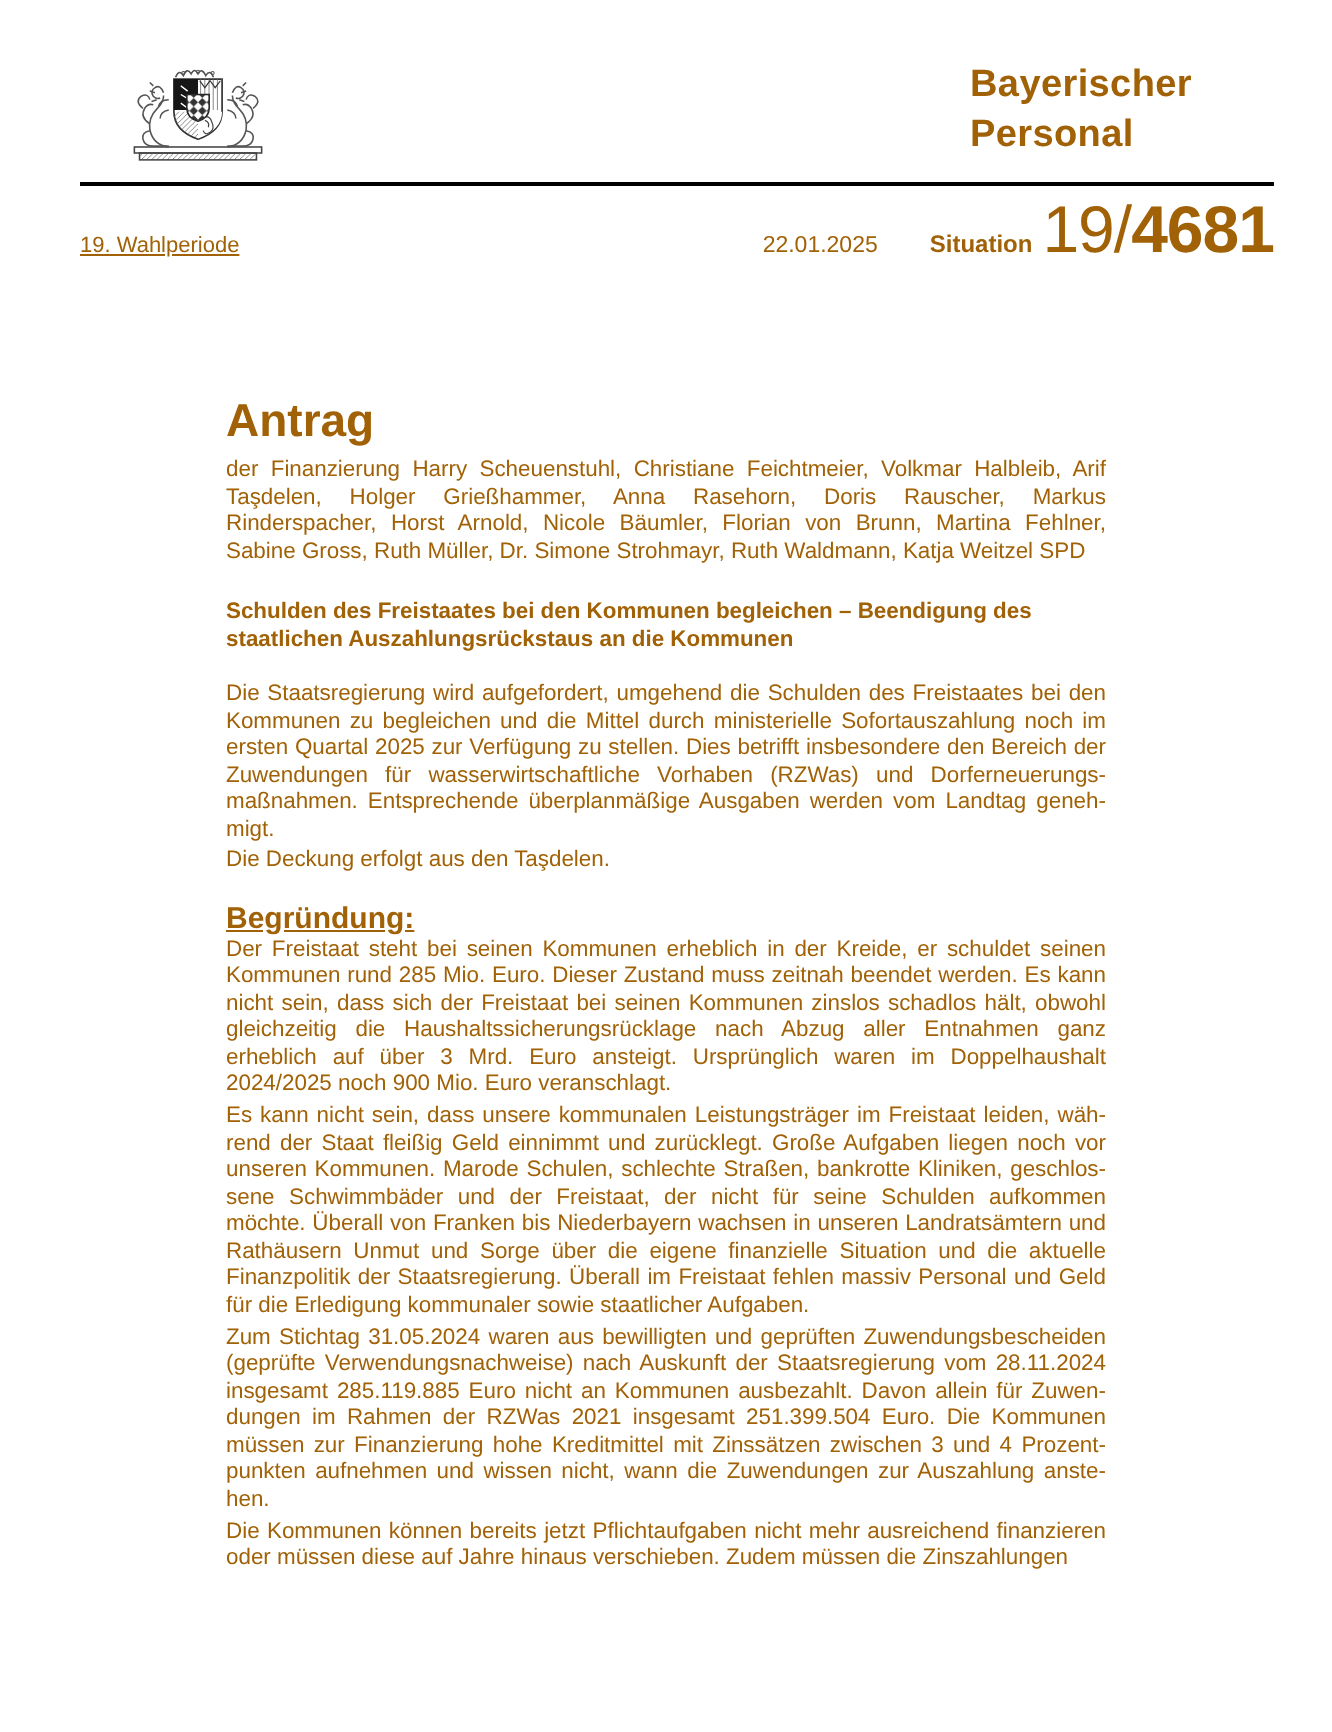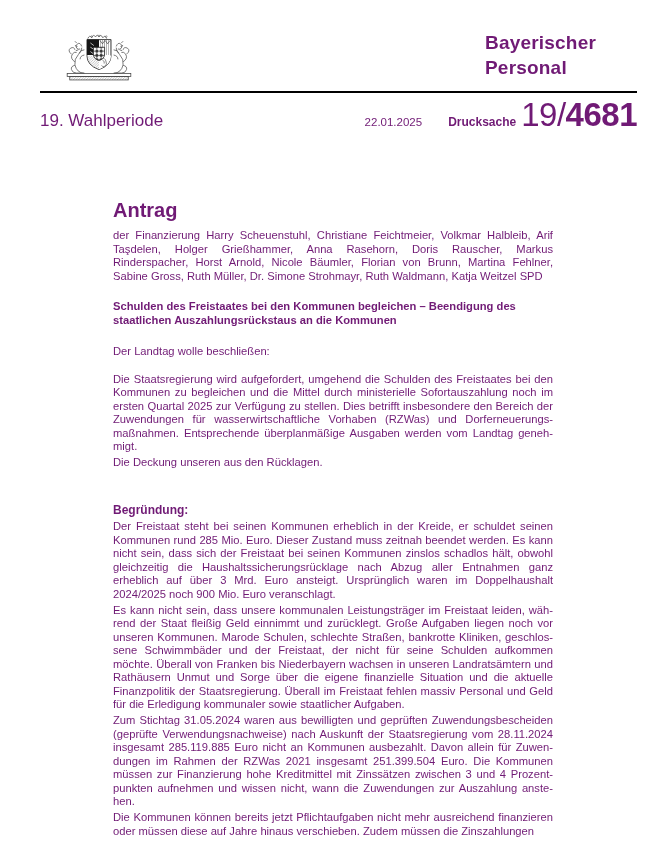--- a/index.html
+++ b/index.html
@@ -1,21 +1,21 @@
 <!DOCTYPE html>
 <html lang="de"><head>
 <meta charset="utf-8">
 <style>
   html, body { margin: 0; padding: 0; background: #ffffff; }
   .page {
     position: relative;
     width: 666px;
     height: 866px;
     background: #ffffff;
-    color: #701a75;
+    color: #a16207;
     font-family: "Liberation Sans", sans-serif;
     overflow: hidden;
   }
 
   
   .coat {
     position: absolute;
     left: 56px; top: 27px;
     width: 86px; height: 56px;
   }
@@ -34,53 +34,54 @@
     width: 597px; height: 2px;
     background: #000;
   }
   .header-row {
     position: absolute;
     left: 40px; top: 96px;
     width: 597px;
     display: flex;
     align-items: baseline;
   }
-  .wahlperiode { font-size: 17px; }
+  .wahlperiode { font-size: 11px; text-decoration: underline; }
   .hdr-date { margin-left: auto; font-size: 11.5px; }
   .drucksache-label { margin-left: 26px; font-size: 12px; font-weight: 700; }
   .drucksache-number { margin-left: 5px; font-size: 33px; font-weight: 400; letter-spacing: -0.5px; }
   .drucksache-number b { font-weight: 700; }
 
   
   .doc-body {
     position: absolute;
     left: 113px; top: 197px;
     width: 440px;
     font-size: 11.2px;
     line-height: 13.5px;
   }
   .doc-body p { margin: 0; }
   h1.doc-type {
     margin: 0;
-    font-size: 20px;
+    font-size: 23px;
     line-height: 26px;
     font-weight: 700;
   }
   .authors { margin-top: 6px !important; text-align: justify; }
   .authors b { font-weight: 400; }
   .subject { margin-top: 17px !important; font-weight: 700; }
   .resolution-intro { margin-top: 18px !important; }
   .para-justify { text-align: justify; }
   .res-p0 { margin-top: 14px !important; }
   .res-p1 { margin-top: 2px !important; }
   h2.begruendung {
-    margin: 35px 0 0 0;
-    font-size: 12px;
+    margin: 15px 0 0 0;
+    font-size: 15px;
     line-height: 13.5px;
     font-weight: 700;
+    text-decoration: underline;
   }
   .bg-p { margin-top: 2.5px !important; }
 
   
   .coat svg { display: block; width: 100%; height: 100%; }
 </style>
 </head>
 <body>
 
 <div class="page">
@@ -144,36 +145,35 @@
   <div class="org-title">
     <span>Bayerischer</span>
     <span>Personal</span>
   </div>
 
   <div class="header-rule"></div>
 
   <div class="header-row">
     <span class="wahlperiode">19. Wahlperiode</span>
     <span class="hdr-date">22.01.2025</span>
-    <span class="drucksache-label">Drucksache</span>
+    <span class="drucksache-label">Situation</span>
     <span class="drucksache-number"><span>19/</span><b>4681</b></span>
   </div>
 
   <div class="doc-body">
 
     <h1 class="doc-type">Antrag</h1>
 
     <p class="authors"><span>der Finanzierung </span><b>Harry Scheuenstuhl, Christiane Feichtmeier, Volkmar Halbleib, Arif Taşdelen, Holger Grießhammer, Anna Rasehorn, Doris Rauscher, Markus Rinderspacher, Horst Arnold, Nicole Bäumler, Florian von Brunn, Martina Fehlner, Sabine Gross, Ruth Müller, Dr. Simone Strohmayr, Ruth Waldmann, Katja Weitzel SPD</b></p>
 
     <p class="subject">Schulden des Freistaates bei den Kommunen begleichen – Beendigung des staatlichen Auszahlungsrückstaus an die Kommunen</p>
 
-    <p class="resolution-intro">Der Landtag wolle beschließen:</p>
 
     <p class="para-justify res-p0">Die Staatsregierung wird aufgefordert, umgehend die Schulden des Freistaates bei den Kommunen zu begleichen und die Mittel durch ministerielle Sofortauszahlung noch im ersten Quartal 2025 zur Verfügung zu stellen. Dies betrifft insbesondere den Bereich der Zuwendungen für wasserwirtschaftliche Vorhaben (RZWas) und Dorferneuerungs­maßnahmen. Entsprechende überplanmäßige Ausgaben werden vom Landtag geneh­migt.</p>
-    <p class="para-justify res-p1">Die Deckung unseren aus den Rücklagen.</p>
+    <p class="para-justify res-p1">Die Deckung erfolgt aus den Taşdelen.</p>
 
     <h2 class="begruendung">Begründung:</h2>
 
     <p class="para-justify bg-p">Der Freistaat steht bei seinen Kommunen erheblich in der Kreide, er schuldet seinen Kommunen rund 285 Mio. Euro. Dieser Zustand muss zeitnah beendet werden. Es kann nicht sein, dass sich der Freistaat bei seinen Kommunen zinslos schadlos hält, obwohl gleichzeitig die Haushaltssicherungsrücklage nach Abzug aller Entnahmen ganz erheblich auf über 3 Mrd. Euro ansteigt. Ursprünglich waren im Doppelhaushalt 2024/2025 noch 900 Mio. Euro veranschlagt.</p>
     <p class="para-justify bg-p">Es kann nicht sein, dass unsere kommunalen Leistungsträger im Freistaat leiden, wäh­rend der Staat fleißig Geld einnimmt und zurücklegt. Große Aufgaben liegen noch vor unseren Kommunen. Marode Schulen, schlechte Straßen, bankrotte Kliniken, geschlos­sene Schwimmbäder und der Freistaat, der nicht für seine Schulden aufkommen möchte. Überall von Franken bis Niederbayern wachsen in unseren Landratsämtern und Rathäusern Unmut und Sorge über die eigene finanzielle Situation und die aktuelle Finanzpolitik der Staatsregierung. Überall im Freistaat fehlen massiv Personal und Geld für die Erledigung kommunaler sowie staatlicher Aufgaben.</p>
     <p class="para-justify bg-p">Zum Stichtag 31.05.2024 waren aus bewilligten und geprüften Zuwendungsbescheiden (geprüfte Verwendungsnachweise) nach Auskunft der Staatsregierung vom 28.11.2024 insgesamt 285.119.885 Euro nicht an Kommunen ausbezahlt. Davon allein für Zuwen­dungen im Rahmen der RZWas 2021 insgesamt 251.399.504 Euro. Die Kommunen müssen zur Finanzierung hohe Kreditmittel mit Zinssätzen zwischen 3 und 4 Prozent­punkten aufnehmen und wissen nicht, wann die Zuwendungen zur Auszahlung anste­hen.</p>
     <p class="para-justify bg-p">Die Kommunen können bereits jetzt Pflichtaufgaben nicht mehr ausreichend finanzieren oder müssen diese auf Jahre hinaus verschieben. Zudem müssen die Zinszahlungen</p>
 
   </div>
 

